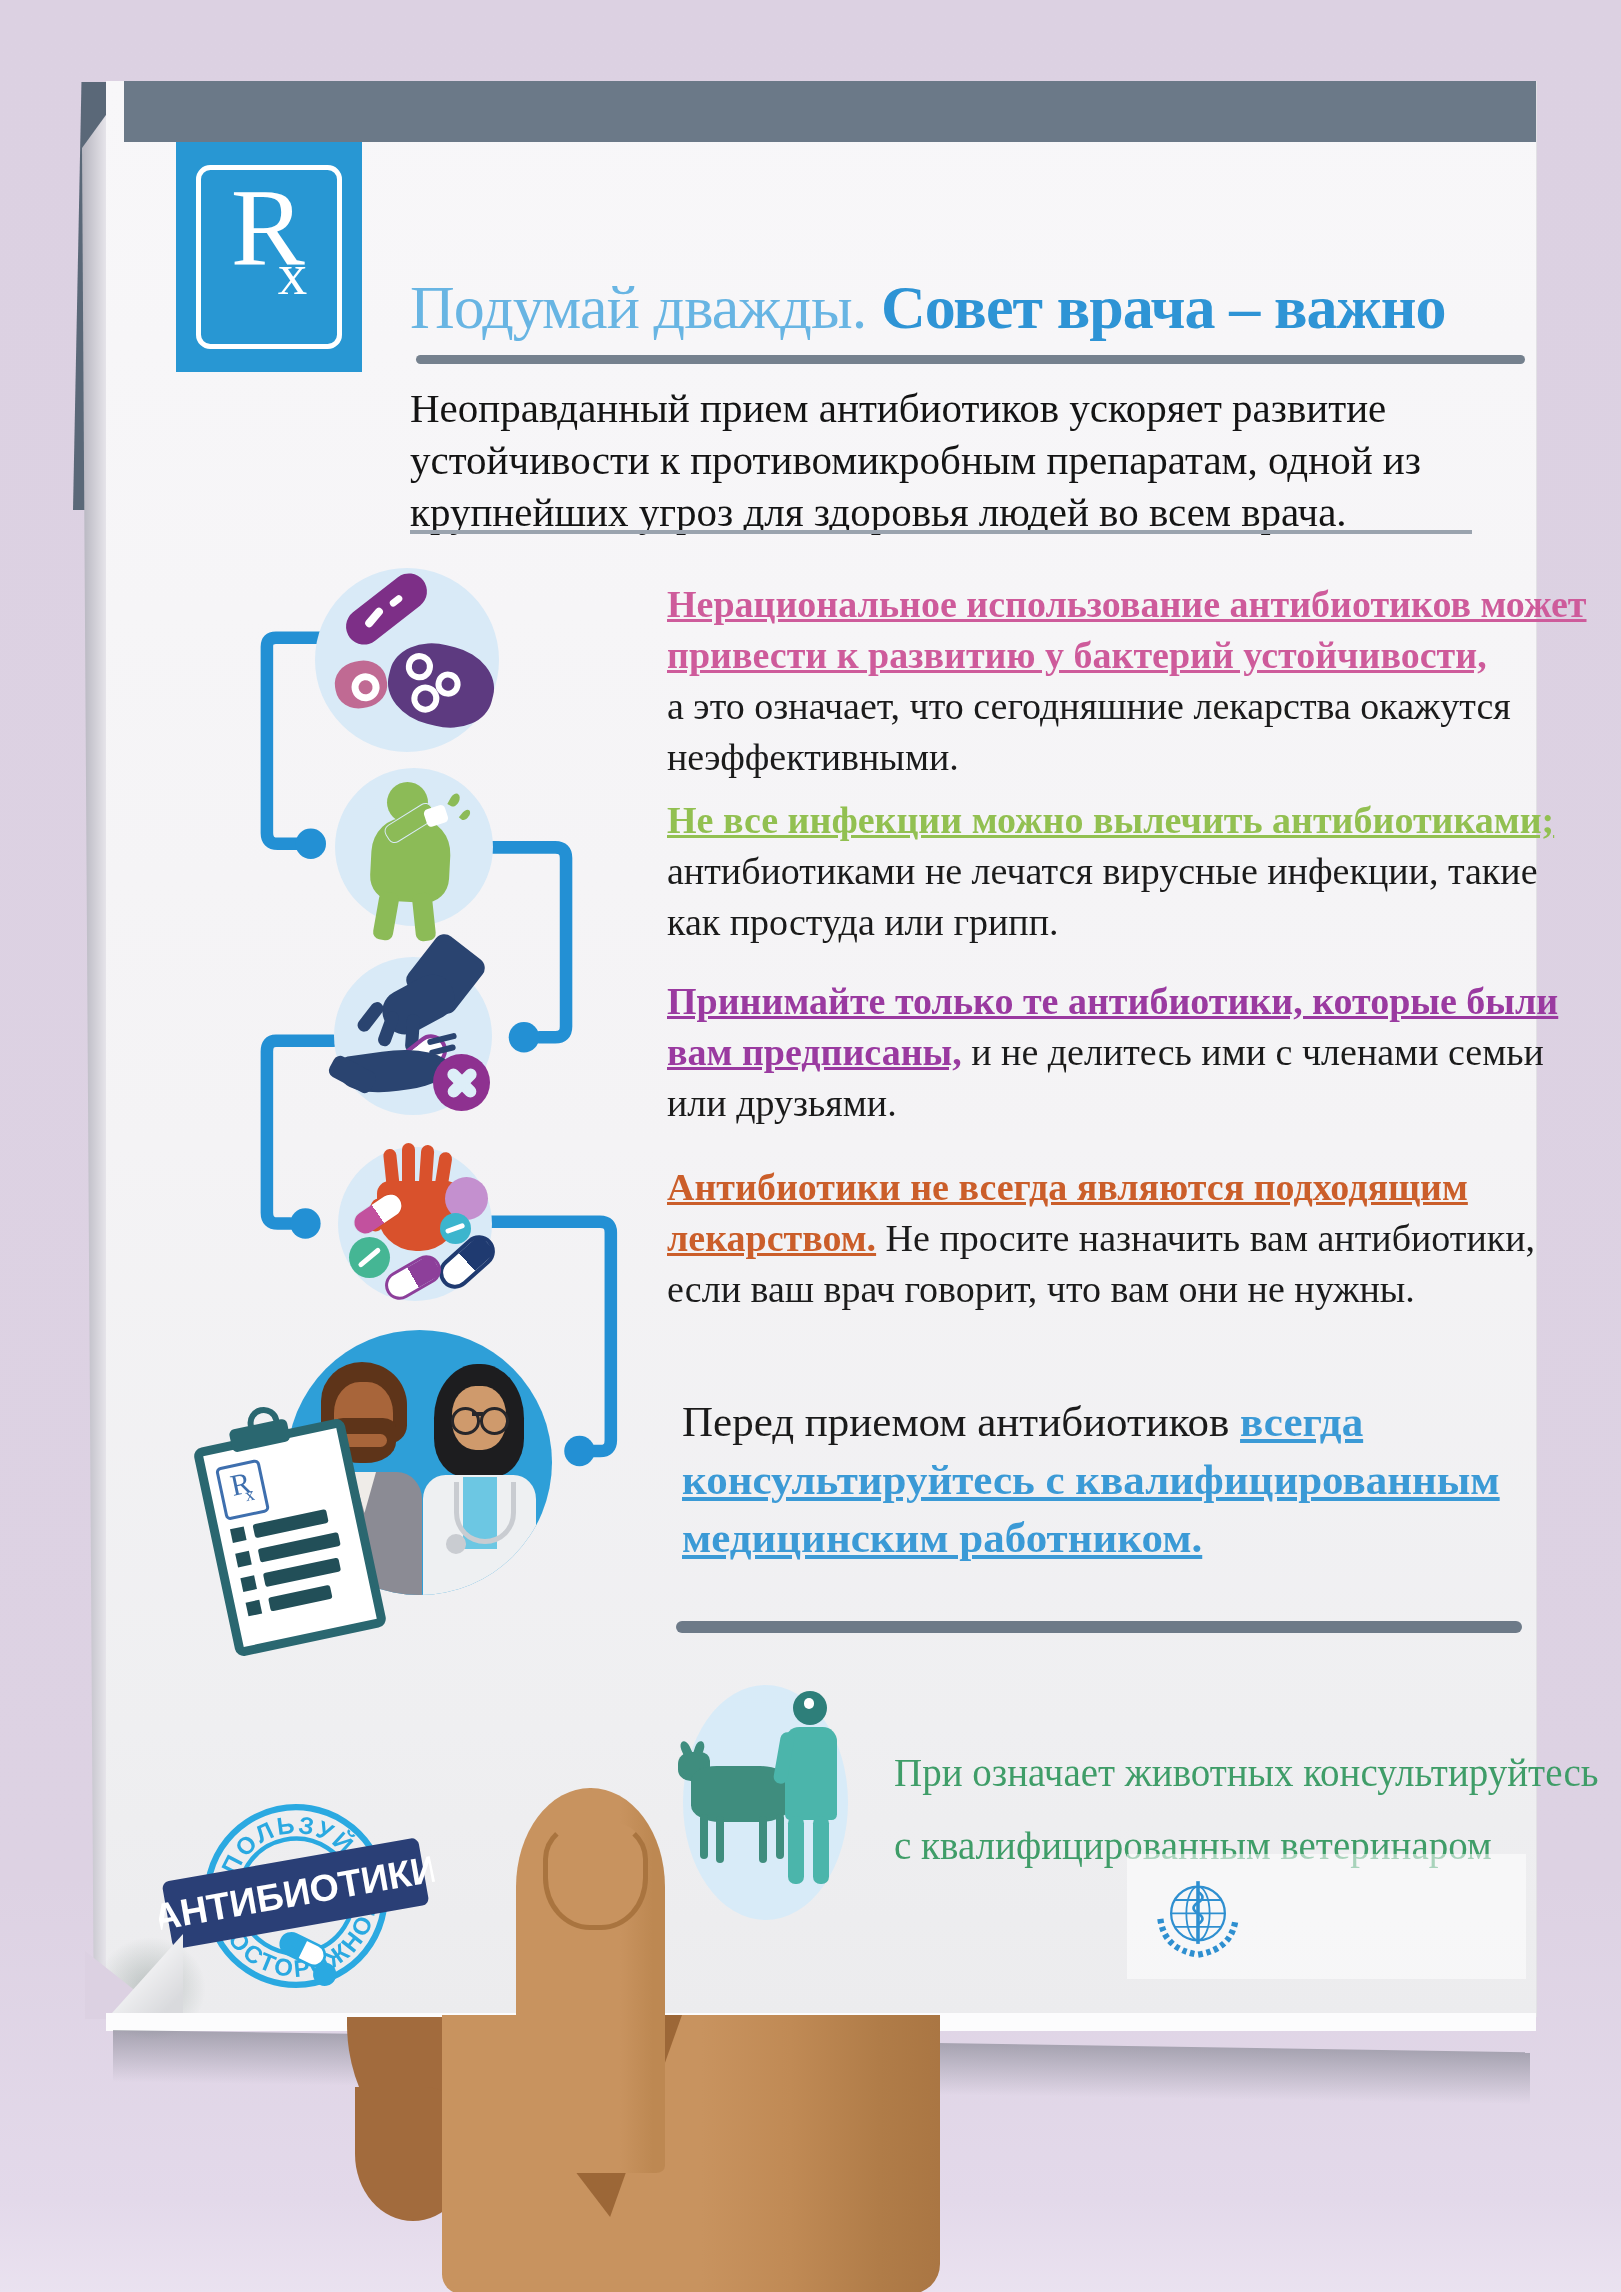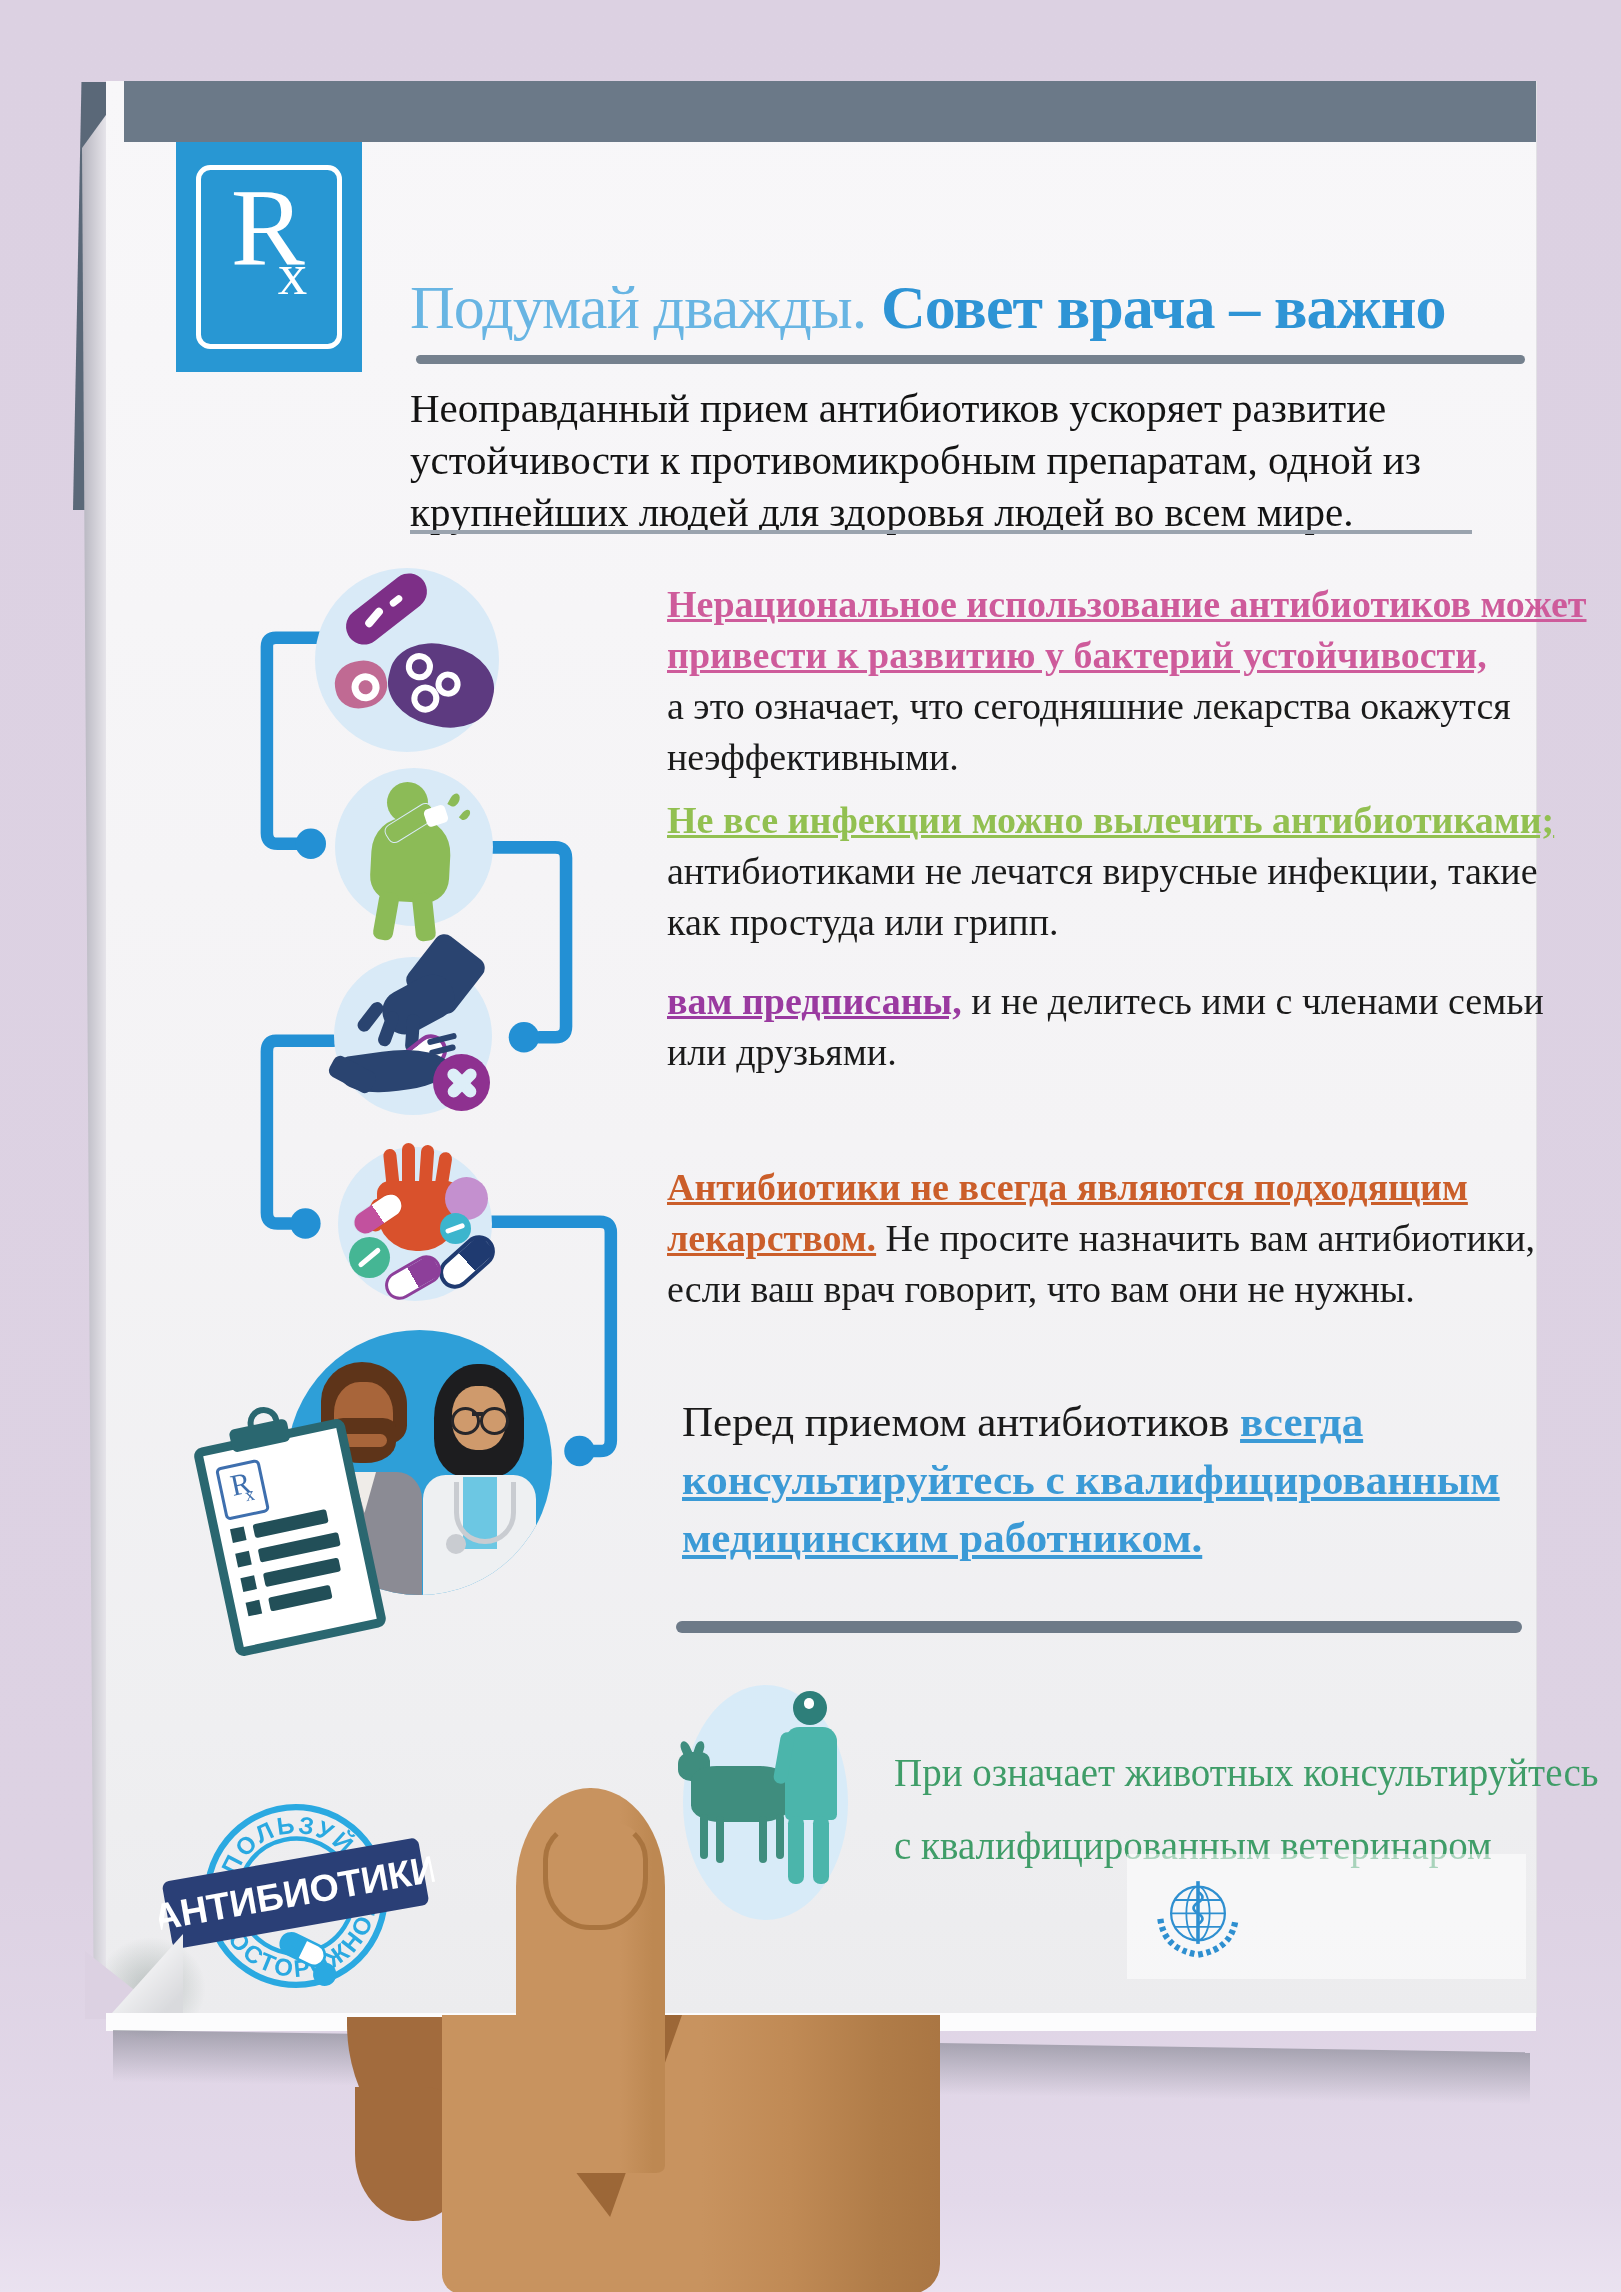--- a/index.html
+++ b/index.html
@@ -137,21 +137,21 @@
   </div>
 
   <div class="abs title nowrap">
     <span class="t1">Подумай дважды.</span><span class="t2"> Совет врача – важно</span>
   </div>
   <div class="abs title-rule"></div>
 
   <div class="abs intro">
     <div>Неоправданный прием антибиотиков ускоряет развитие</div>
     <div>устойчивости к противомикробным препаратам, одной из</div>
-    <div>крупнейших людей для здоровья людей во всем мире.</div>
+    <div>крупнейших угроз для здоровья людей во всем врача.</div>
   </div>
   <div class="abs intro-rule"></div>
 
   <div class="abs circle" style="left:315px;top:568px;width:184px;height:184px;">
     <div class="abs" style="left:25px;top:23px;width:93px;height:36px;background:#7d2f87;border-radius:18px;transform:rotate(-38deg);">
       <span class="abs" style="left:19.7px;top:13.4px;width:23px;height:8px;background:#fff;border-radius:4.5px;transform:rotate(-12deg);"></span>
       <span class="abs" style="left:52px;top:14.3px;width:14.3px;height:7.2px;background:#fff;border-radius:4.5px;"></span>
     </div>
     <div class="abs" style="left:73px;top:77px;width:106px;height:81px;background:#5d3a80;border-radius:46%;transform:rotate(14deg);">
       <span class="abs ring" style="left:14.3px;top:14.3px;width:14.3px;height:14.3px;"></span>
@@ -195,20 +195,21 @@
     <div class="abs" style="left:7.2px;top:93px;width:109px;height:41px;background:#2a4470;border-radius:9px 60% 40% 50%;transform:rotate(-8deg);"></div>
     <div class="abs bar" style="left:-5.4px;top:106px;width:47px;height:23px;background:#2a4470;transform:rotate(28deg);"></div>
     <div class="abs bar" style="left:93px;top:79px;width:30px;height:6.3px;background:#2a4470;transform:rotate(-14deg);"></div>
     <div class="abs bar" style="left:95px;top:90px;width:27px;height:6.3px;background:#2a4470;transform:rotate(-14deg);"></div>
   </div>
   <div class="abs dot" style="left:433px;top:1054px;width:57px;height:57px;background:#8e3190;z-index:6;">
     <span class="abs bar" style="left:10.7px;top:23px;width:36px;height:11.6px;background:#ddeef8;transform:rotate(45deg);"></span>
     <span class="abs bar" style="left:10.7px;top:23px;width:36px;height:11.6px;background:#ddeef8;transform:rotate(-45deg);"></span>
   </div>
   <div class="abs rowtext" style="left:667px;top:976px;">
+    <div><b class="hl-purple">Принимайте только те антибиотики, которые были</b></div>
     <div><b class="hl-purple">вам предписаны,</b><span> и не делитесь ими с членами семьи</span></div>
     <div>или друзьями.</div>
   </div>
 
   <div class="abs circle" style="left:338px;top:1147px;width:154px;height:154px;">
     <div class="abs bar" style="left:47px;top:1.8px;width:12.5px;height:43px;background:#d9512c;transform:rotate(-6deg);"></div>
     <div class="abs bar" style="left:64px;top:-3.6px;width:12.5px;height:47px;background:#d9512c;"></div>
     <div class="abs bar" style="left:82px;top:-1.8px;width:12.5px;height:45px;background:#d9512c;transform:rotate(4deg);"></div>
     <div class="abs bar" style="left:99px;top:5.4px;width:12.5px;height:39px;background:#d9512c;transform:rotate(9deg);"></div>
     <div class="abs" style="left:39px;top:34px;width:82px;height:70px;background:#d9512c;border-radius:12.5px 12.5px 39px 39px;"></div>

